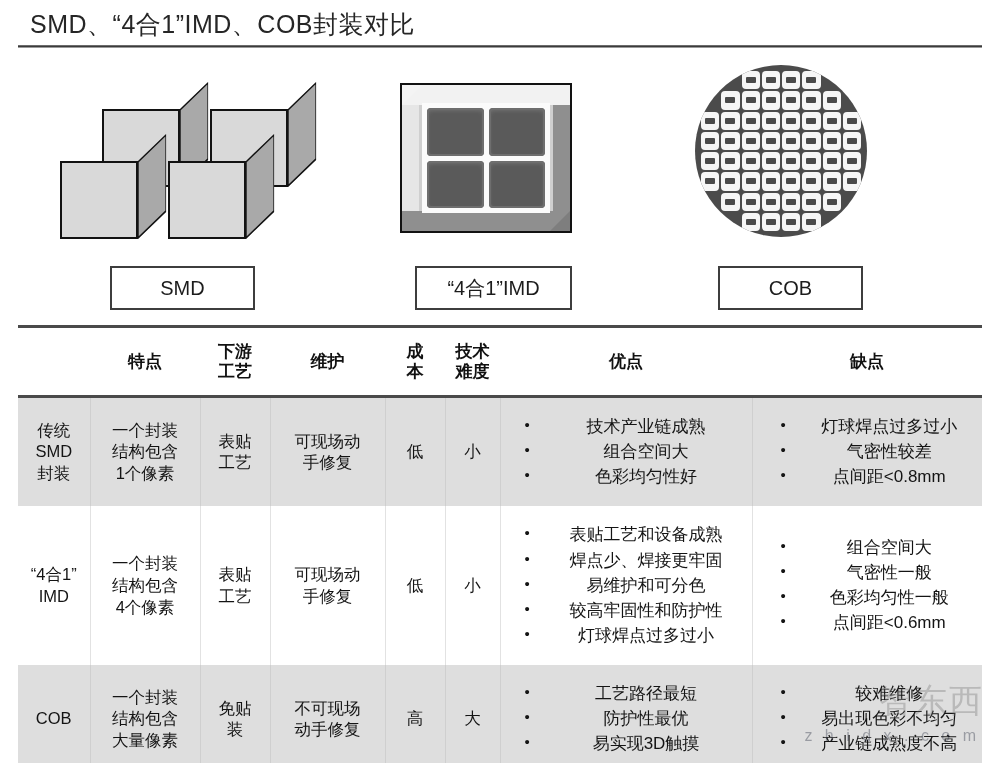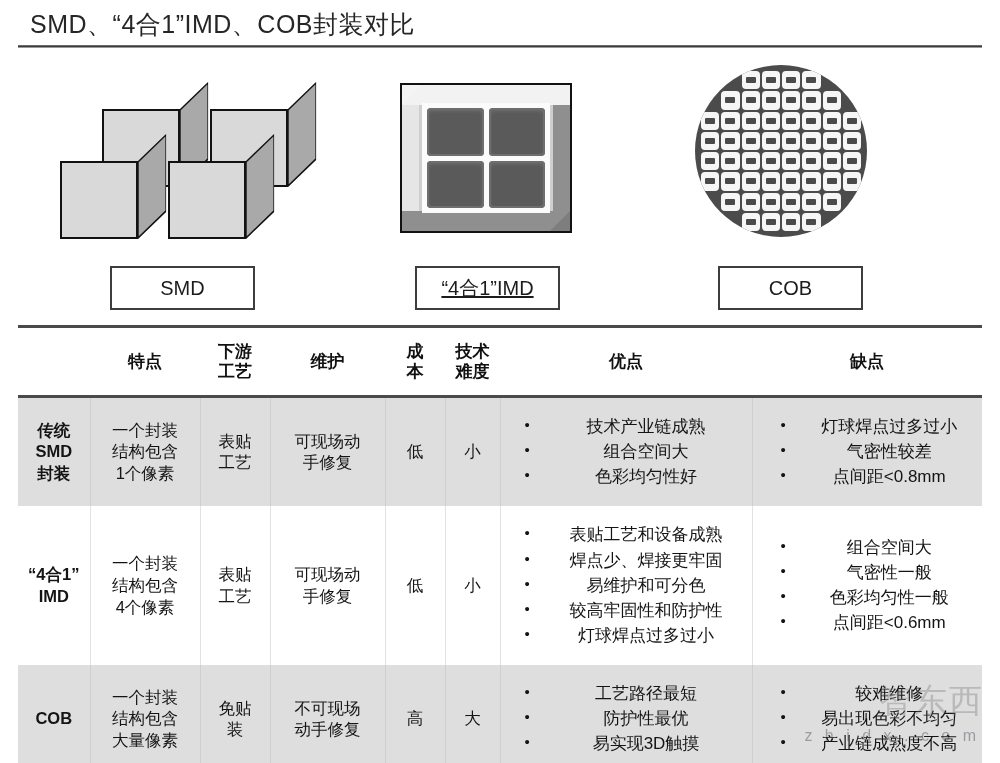--- a/index.html
+++ b/index.html
@@ -195,21 +195,21 @@
     box-sizing: border-box;
     background: #ffffff;
     display: flex;
     align-items: center;
     justify-content: center;
     font-size: 20px;
     color: #1c1c1c;
     white-space: nowrap;
   }
   #label-smd { left: 110px; width: 145px; }
-  #label-imd { left: 415px; width: 145px; text-decoration: underline; }
+  #label-imd { left: 415px; width: 157px; }
   #label-cob { left: 718px; width: 145px; }
 
   
   #compare-table {
     position: absolute;
     left: 18px;
     top: 325px;
     width: 964px;
     border-collapse: collapse;
     table-layout: fixed;
@@ -239,21 +239,21 @@
 
   #compare-table tbody td {
     font-size: 16.5px;
     color: #141414;
     text-align: center;
     vertical-align: middle;
     line-height: 1.32;
     padding: 16px 4px;
     border-left: 1px solid #cfcfcf;
   }
-  #compare-table tbody td:first-child { border-left: none; font-weight: bold; }
+  #compare-table tbody td:first-child { border-left: none; }
   #compare-table tbody tr.shaded td { background: #dedede; }
   #compare-table tbody tr.plain td  { background: #ffffff; border-left-color: #e2e2e2; }
   #compare-table tbody tr:last-child td { border-bottom: 3px solid #4a4a4a; }
 
   td.cell-list { text-align: left; padding-left: 16px; }
   td.cell-list ul {
     margin: 0;
     padding: 0 0 0 20px;
     list-style: none;
   }

